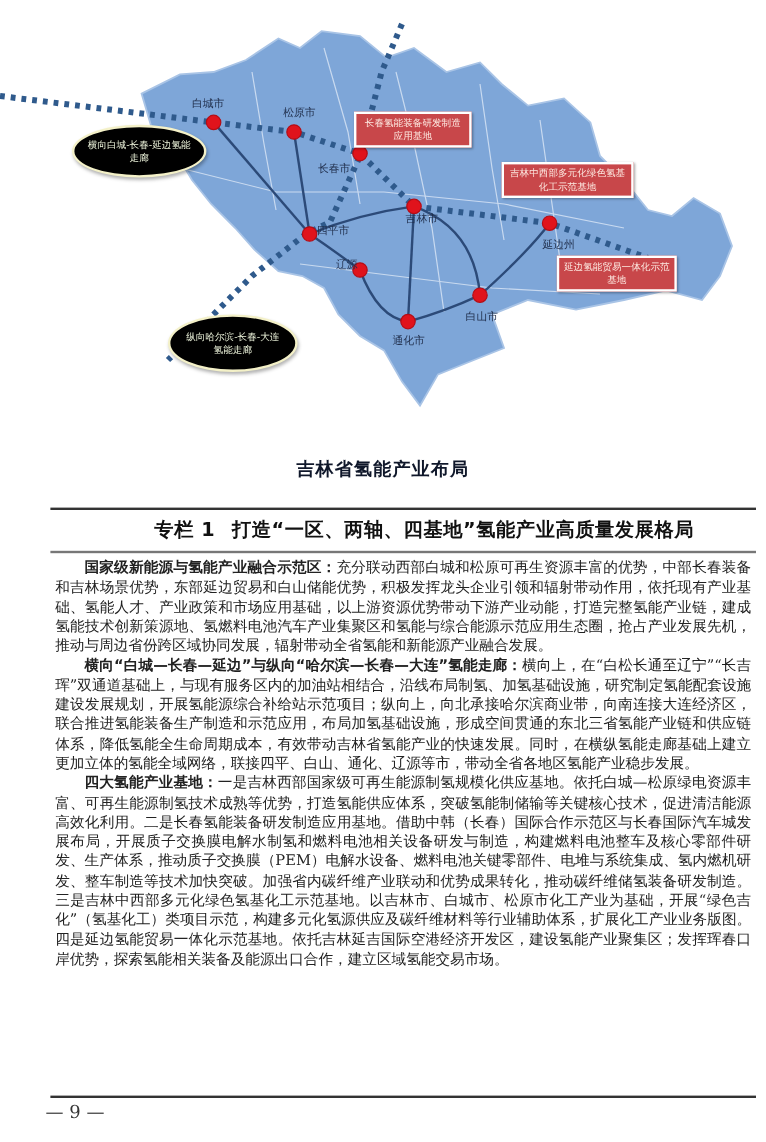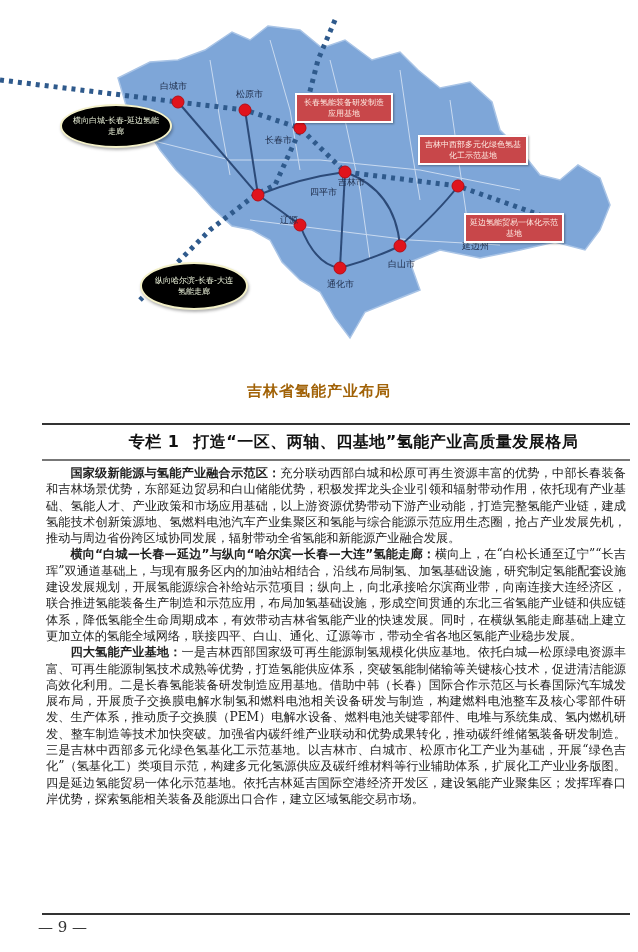--- a/index.html
+++ b/index.html
@@ -9,21 +9,21 @@
   .map-svg { position: absolute; left: 0; top: 0; }
   .city-label { position: absolute; font-size: 9px; color: #1f2d4a; font-family: "DejaVu Serif", serif; white-space: nowrap; }
   .red-box { position: absolute; background: #c8474a; color: #fde8e0; font-size: 8px; line-height: 11px;
              text-align: center; border: 2px solid #fff; box-shadow: 1px 1px 2px rgba(0,0,0,0.35);
              padding: 2px 4px; box-sizing: border-box; font-family: "DejaVu Sans", sans-serif; }
   .green-ellipse { position: absolute; background: #000000; color: #eef5dc; font-size: 8px; line-height: 11px;
                    border-radius: 50%; border: 2px solid #f4f1c8; box-shadow: 1px 2px 3px rgba(0,0,0,0.3);
                    display: flex; align-items: center; justify-content: center; text-align: center;
                    box-sizing: border-box; padding: 4px 10px; font-family: "DejaVu Sans", sans-serif; }
   .map-title { position: absolute; left: 0; width: 638px; top: 382px; text-align: center;
-               font-family: "DejaVu Sans", sans-serif; font-size: 15px; font-weight: bold; letter-spacing: 1px; color: #a16207; }
+               font-family: "DejaVu Sans", sans-serif; font-size: 15px; font-weight: bold; letter-spacing: 1px; color: #0f172a; }
   .box { position: absolute; left: 42px; top: 423px; width: 588px; height: 488px;
          border-top: 2px solid #333; border-bottom: 2px solid #333; }
   .box-header { height: 34px; border-bottom: 2px solid #777; display: flex; align-items: center; justify-content: center;
                 font-family: "DejaVu Sans", sans-serif; font-size: 16px; font-weight: bold; color: #111; letter-spacing: 0.5px; }
   .box-header .num { margin-right: 14px; margin-left: 35px; }
   .box-body { padding: 4px 4px 0 4px; font-size: 12.2px; line-height: 16.3px; text-align: justify; color: #222; }
   .box-body p { margin: 0; text-indent: 2em; }
   .lead { font-family: "DejaVu Sans", sans-serif; font-weight: bold; }
   .page-num { position: absolute; left: 38px; top: 918px; font-size: 15px; color: #333; }
 </style>
@@ -72,25 +72,25 @@
       <circle cx="340" cy="268" r="6"></circle>
       <circle cx="400" cy="246" r="6"></circle>
       <circle cx="458" cy="186" r="6"></circle>
     </g>
   </svg>
 
   <span class="city-label" style="left:160px;top:80px;">白城市</span>
   <span class="city-label" style="left:236px;top:88px;">松原市</span>
   <span class="city-label" style="left:265px;top:134px;">长春市</span>
   <span class="city-label" style="left:338px;top:176px;">吉林市</span>
-  <span class="city-label" style="left:264px;top:186px;padding-left:46px;">四平市</span>
+  <span class="city-label" style="left:264px;top:186px;">四平市</span>
   <span class="city-label" style="left:280px;top:214px;">辽源</span>
   <span class="city-label" style="left:327px;top:278px;">通化市</span>
   <span class="city-label" style="left:388px;top:258px;">白山市</span>
-  <span class="city-label" style="left:462px;top:198px;margin-top:42px;">延边州</span>
+  <span class="city-label" style="left:452px;top:198px;">延边州</span>
 
   <div class="red-box" style="left:295px;top:93px;width:98px;">长春氢能装备研发制造应用基地</div>
   <div class="red-box" style="left:378px;top:135px;width:110px;margin-left:40px;">吉林中西部多元化绿色氢基化工示范基地</div>
   <div class="red-box" style="left:464px;top:213px;width:100px;">延边氢能贸易一体化示范基地</div>
 
   <div class="green-ellipse" style="left:60px;top:104px;width:112px;height:44px;">横向白城-长春-延边氢能走廊</div>
   <div class="green-ellipse" style="left:140px;top:262px;width:108px;height:48px;">纵向哈尔滨-长春-大连氢能走廊</div>
 </div>
 
 <div class="map-title">吉林省氢能产业布局</div>

